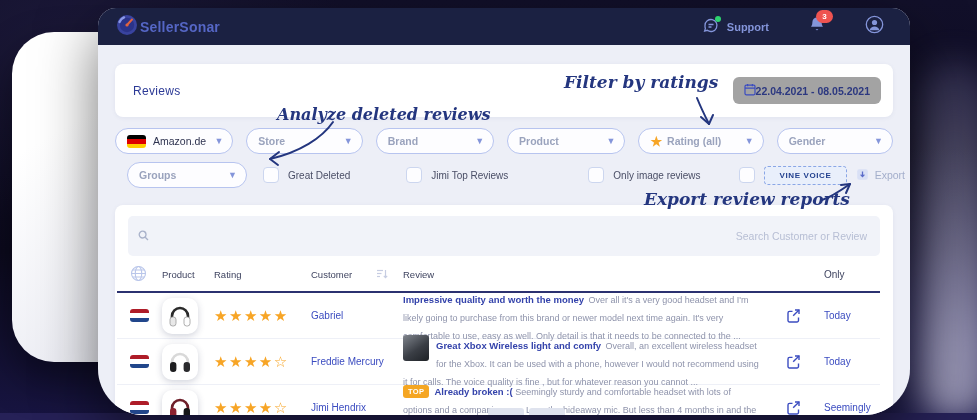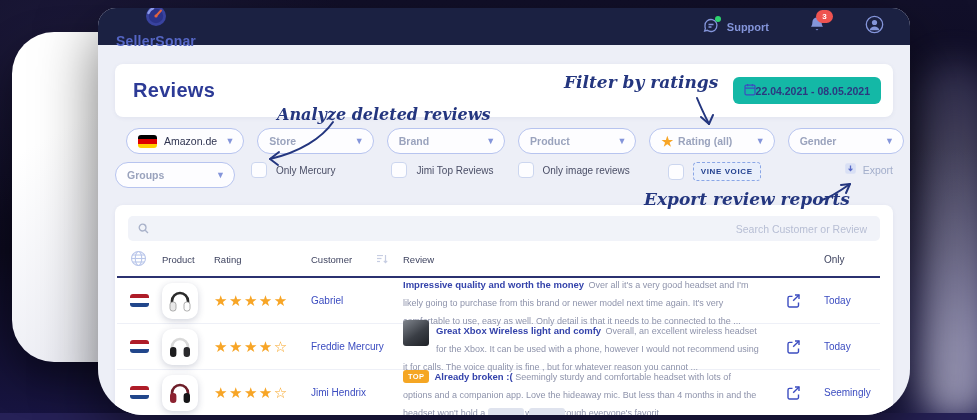--- a/index.html
+++ b/index.html
@@ -15,53 +15,53 @@
   .bottom-strip{position:absolute;left:0;right:0;bottom:0;height:7px;background:#262157;}
   .back-card{position:absolute;left:12px;top:32px;width:150px;height:330px;border-radius:42px;
     background:linear-gradient(150deg,#ffffff 30%,#e9eaf2 100%);
     box-shadow:0 18px 40px rgba(0,0,0,.45);}
   
   .window{position:absolute;left:98px;top:8px;width:812px;height:407px;
     border-radius:18px 18px 46px 46px;overflow:hidden;background:#edeff7;
     box-shadow:0 24px 60px rgba(0,0,0,.55);}
   
   .navbar{height:37px;background:#1b2142;display:flex;align-items:center;padding:0 26px 0 18px;}
-  .brand{display:flex;align-items:center;gap:2px;cursor:pointer;flex-direction:column;}
+  .brand{display:flex;align-items:center;gap:2px;cursor:pointer;}
   .brand-name{color:#5566c5;font-weight:bold;font-size:14px;letter-spacing:.2px;}
   .nav-right{margin-left:auto;display:flex;align-items:center;gap:40px;}
   .nav-item{display:flex;align-items:center;gap:7px;color:#8495da;font-size:11px;font-weight:bold;cursor:pointer;}
   .bell-wrap{position:relative;cursor:pointer;}
   .badge{position:absolute;top:-6px;right:-8px;min-width:13px;height:13px;border-radius:8px;
     background:#ef5350;color:#fff;font-size:8px;font-weight:bold;display:flex;align-items:center;justify-content:center;padding:0 2px;}
   
   .header-card{position:absolute;left:17px;top:56px;width:778px;height:53px;background:#fff;border-radius:8px;
     box-shadow:0 1px 4px rgba(80,90,140,.08);display:flex;align-items:center;padding:0 12px 0 18px;box-sizing:border-box;}
-  .page-title{color:#2c3a96;font-size:20px;font-weight:bold;letter-spacing:.3px;}
-  .date-box{margin-left:auto;background:#14b8a6;border-radius:6px;padding:6px 11px;display:flex;align-items:center;
+  .page-title{color:#2c3a96;font-size:12px;font-weight:normal;letter-spacing:.3px;}
+  .date-box{margin-left:auto;background:#a3a3a3;border-radius:6px;padding:6px 11px;display:flex;align-items:center;
     color:#2c3880;font-size:10.5px;font-weight:bold;cursor:pointer;}
   
-  .frow1{position:absolute;left:28px;top:120px;width:778px;display:flex;gap:13px;}
+  .frow1{position:absolute;left:17px;top:120px;width:778px;display:flex;gap:13px;}
   .pill{height:26px;border:1px solid #b7c4ef;border-radius:14px;background:#fdfdff;display:flex;align-items:center;
     padding:0 9px 0 11px;box-sizing:border-box;font-size:10.5px;color:#9aa3bd;cursor:pointer;font-weight:bold;}
   .pill .caret{margin-left:auto;color:#8495da;font-size:9px;}
   .pill.dark{color:#2e3350;font-weight:500;}
   .flag{width:19px;height:13px;border-radius:3px;margin-right:7px;flex:none;}
   .flag-de{background:linear-gradient(180deg,#000 33%,#d00 33%,#d00 66%,#ffce00 66%);}
   .flag-nl{background:linear-gradient(180deg,#ae1c28 33%,#fff 33%,#fff 66%,#21468b 66%);}
   .star-ic{color:#f7a526;font-size:13px;margin-right:5px;}
-  .frow2{position:absolute;left:17px;top:154px;width:778px;display:flex;align-items:flex-start;}
+  .frow2{position:absolute;left:29px;top:154px;width:778px;display:flex;align-items:center;}
   .chk{width:14px;height:14px;border:1px solid #ccd6ef;border-radius:4px;background:#fdfdff;flex:none;cursor:pointer;}
   .chk-item{display:flex;align-items:center;gap:9px;font-size:10px;color:#4a4e66;}
   .vine{border:1px dashed #8aa6e6;background:#e9effb;color:#23418f;font-size:8px;font-weight:bold;letter-spacing:.6px;
-    padding:4px 7px;border-radius:4px;cursor:pointer;}
+    padding:4px 15px;border-radius:4px;cursor:pointer;}
   .export-btn{margin-left:auto;display:flex;align-items:center;gap:6px;color:#a3aecb;font-size:10.5px;cursor:pointer;}
   
   .table-card{position:absolute;left:17px;top:197px;width:778px;height:213px;background:#fff;border-radius:8px 8px 0 0;
     box-shadow:0 1px 4px rgba(80,90,140,.08);}
-  .search-bar{margin:11px 13px 0 13px;height:25px;background:#f1f3f9;border-radius:5px;display:flex;align-items:center;padding:0 4px 0 10px;}
+  .search-bar{margin:11px 13px 0 13px;height:40px;background:#f1f3f9;border-radius:5px;display:flex;align-items:center;padding:0 4px 0 10px;}
   .search-bar input{flex:1;border:none;background:transparent;outline:none;text-align:right;font-size:10.5px;
     color:#3c4160;padding-right:9px;font-family:"Liberation Sans",sans-serif;}
   .search-bar input::placeholder{color:#b7bed4;}
   .grid{display:grid;grid-template-columns:32px 52px 97px 92px 1fr 42px 66px;align-items:center;}
   .thead{margin:0 13px 0 2px;padding:9px 0 7px 13px;border-bottom:2px solid #2b3170;font-size:9.5px;color:#3f4460;}
   .th-customer{display:flex;align-items:center;justify-content:space-between;padding-right:14px;}
   .trow{margin:0 13px 0 2px;padding-left:13px;height:45px;border-bottom:1px solid #eef0f7;}
   .thumb-card{width:36px;height:36px;border-radius:10px;background:#fff;box-shadow:0 2px 7px rgba(40,50,90,.22);
     display:flex;align-items:center;justify-content:center;cursor:pointer;}
   .stars{color:#f7a526;font-size:15px;letter-spacing:1.5px;white-space:nowrap;}
@@ -179,27 +179,27 @@
       </div>
     </div>
 
     <div class="frow2">
       <div class="pill" style="width:120px">
         <span>Groups</span>
         <span class="caret">▼</span>
       </div>
       <div class="chk-item" style="margin-left:16px">
         <span class="chk"></span>
-        <span>Only Mercury</span>
+        <span>Great Deleted</span>
       </div>
       <div class="chk-item" style="margin-left:56px">
         <span class="chk"></span>
         <span>Jimi Top Reviews</span>
       </div>
-      <div class="chk-item" style="margin-left:24px">
+      <div class="chk-item" style="margin-left:80px">
         <span class="chk"></span>
         <span>Only image reviews</span>
       </div>
       <div class="chk-item" style="margin-left:38px">
         <span class="chk"></span>
         <span class="vine">VINE VOICE</span>
       </div>
       <div class="export-btn">
         <span>
           <svg width="13" height="13" viewBox="0 0 13 13" fill="none" stroke="#8495da" stroke-width="1.3">

